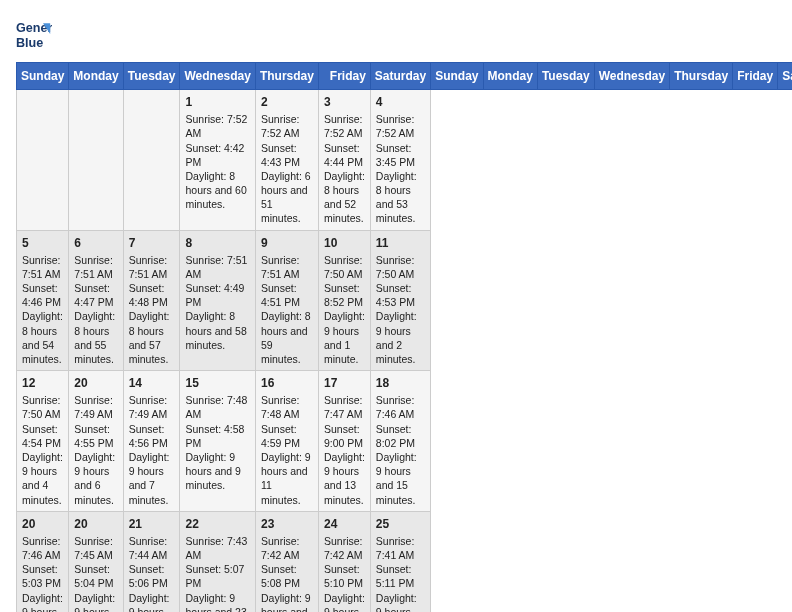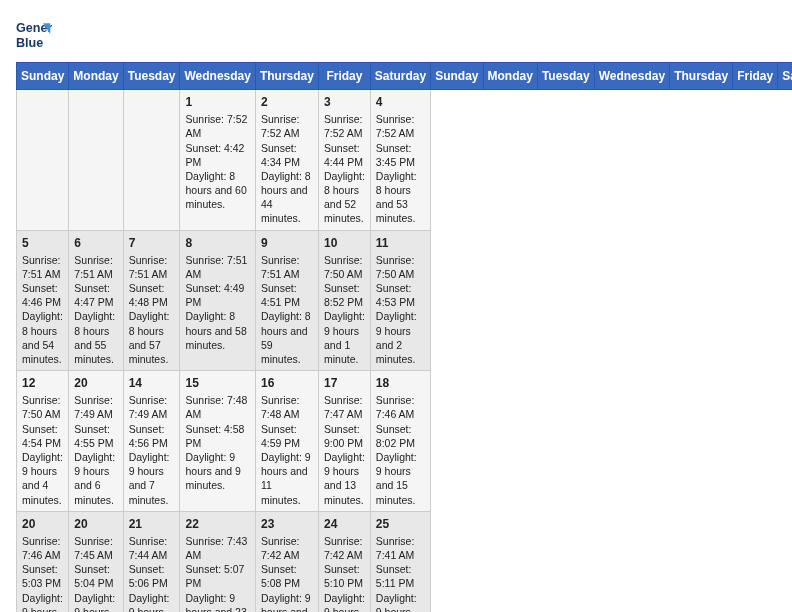--- a/index.html
+++ b/index.html
@@ -39,21 +39,21 @@
     }
     table {
       width: 100%;
       border-collapse: collapse;
       font-size: 10.5px;
     }
     thead tr th {
       background-color: #3a6abf;
       color: #fff;
       padding: 6px 4px;
-      text-align: center;
+      text-align: right;
       font-size: 12px;
       font-weight: bold;
       border: 1px solid #2a5aaf;
     }
     tbody tr td {
       border: 1px solid #ccc;
       vertical-align: top;
       padding: 4px 5px;
       height: 80px;
       width: 113px;
@@ -119,22 +119,22 @@
         <td class="empty-cell"></td>
         <td>
           <span class="day-num">1</span>
           <div>Sunrise: 7:52 AM</div>
           <div>Sunset: 4:42 PM</div>
           <div>Daylight: 8 hours and 60 minutes.</div>
         </td>
         <td>
           <span class="day-num">2</span>
           <div>Sunrise: 7:52 AM</div>
-          <div>Sunset: 4:34 PM</div>
-          <div>Daylight: 8 hours and 44 minutes.</div>
+          <div>Sunset: 4:43 PM</div>
+          <div>Daylight: 6 hours and 51 minutes.</div>
         </td>
         <td>
           <span class="day-num">3</span>
           <div>Sunrise: 7:52 AM</div>
           <div>Sunset: 4:44 PM</div>
           <div>Daylight: 8 hours and 52 minutes.</div>
         </td>
         <td>
           <span class="day-num">4</span>
           <div>Sunrise: 7:52 AM</div>

